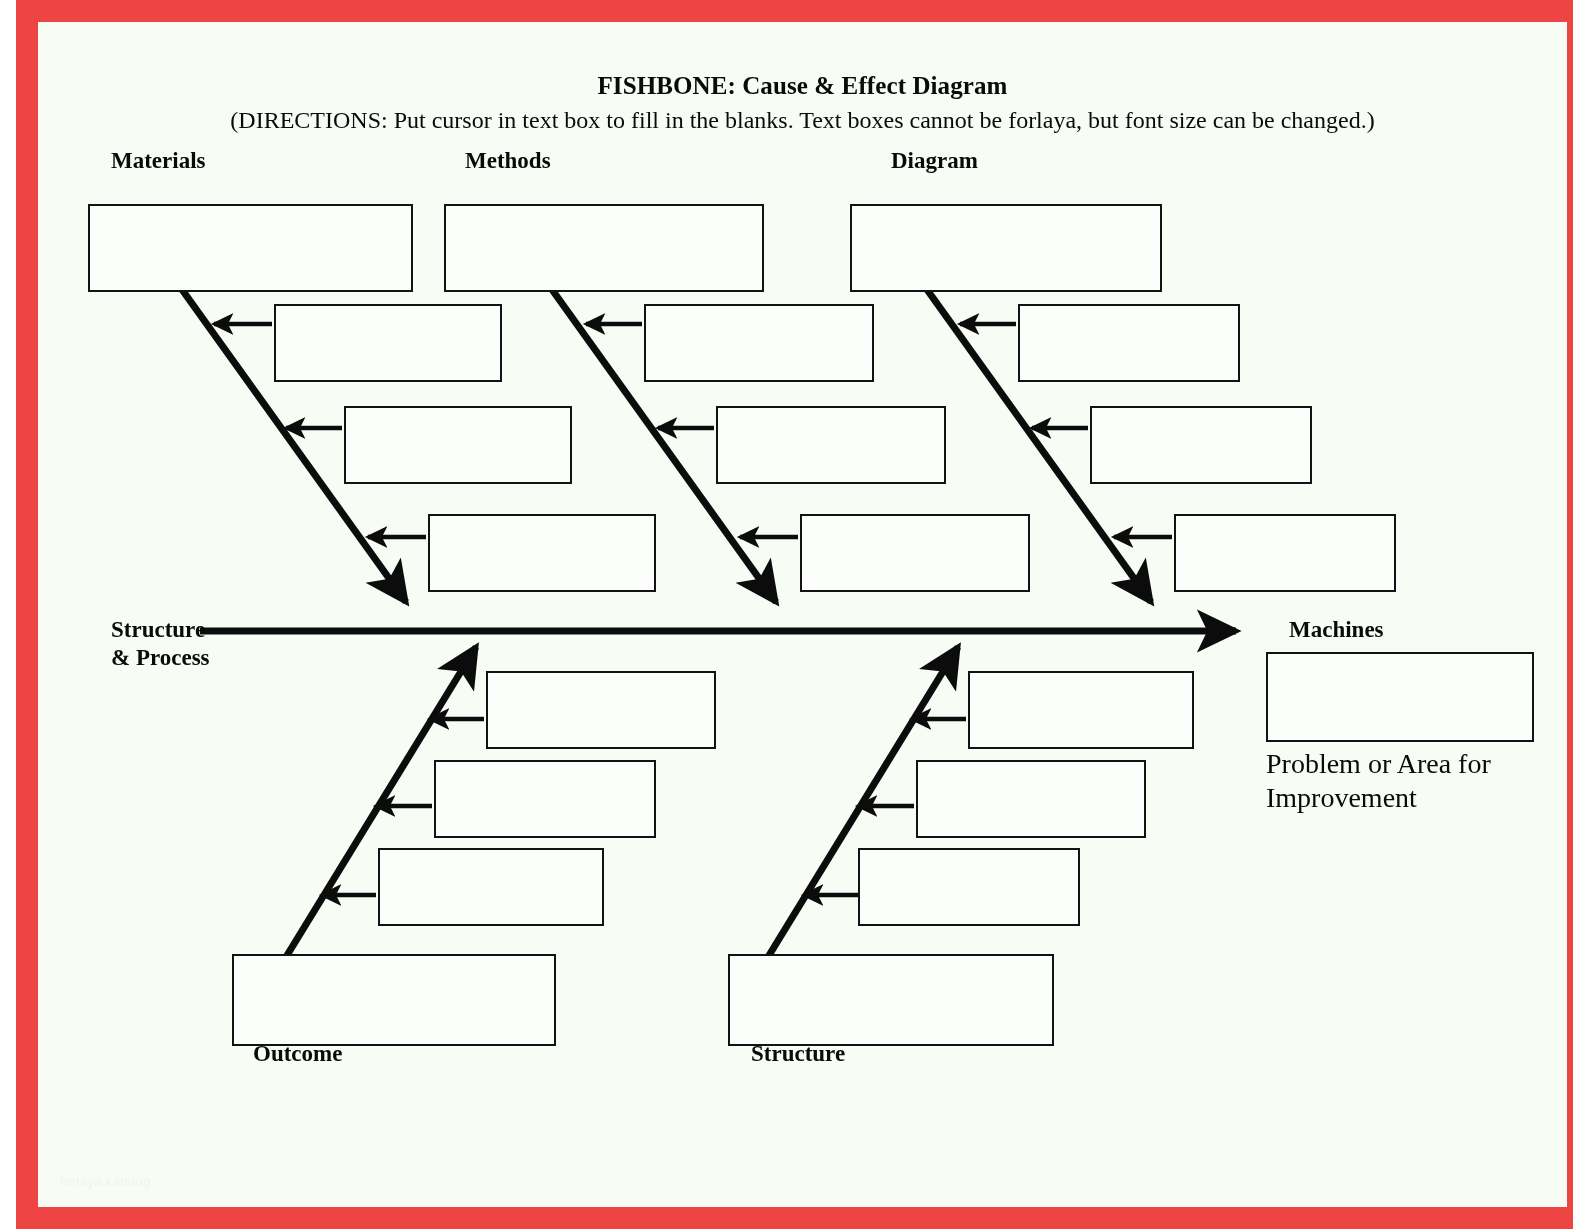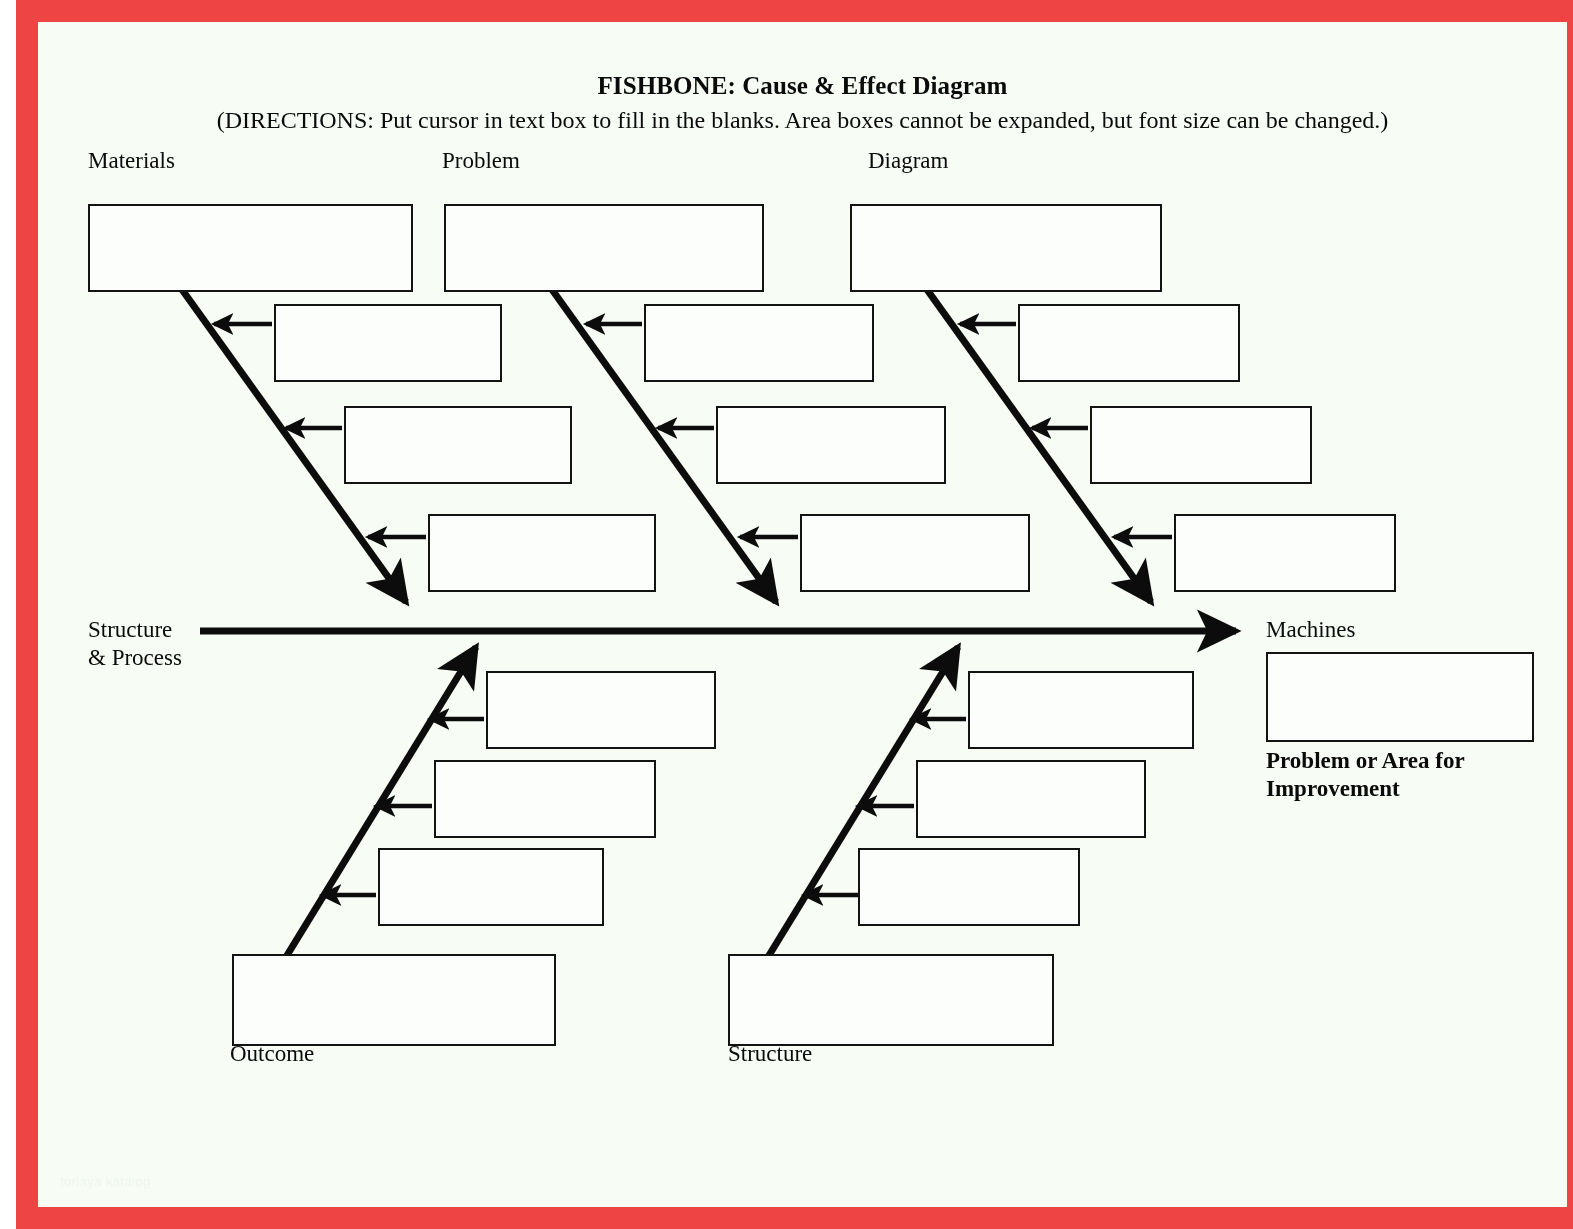--- a/index.html
+++ b/index.html
@@ -50,29 +50,30 @@
     letter-spacing: 0.1px;
   }
   #doc-directions {
     top: 85px;
     font-size: 24px;
     font-weight: normal;
   }
   .cat-label {
     position: absolute;
     font-size: 23px;
-    font-weight: normal;
+    font-weight: bold;
     color: #0a0a0a;
     white-space: pre-line;
     line-height: 1.20;
+    margin-left: 23px;
   }
   #outcome-caption {
     position: absolute;
-    font-size: 23px;
-    font-weight: bold;
+    font-size: 28px;
+    font-weight: normal;
     color: #0a0a0a;
     white-space: pre-line;
     line-height: 1.22;
   }
   .txtbox {
     position: absolute;
     background: #fbfefa;
     border: 2px solid #131313;
     box-sizing: border-box;
   }
@@ -149,24 +150,24 @@
       </g>
 
       <g>
         <line x1="928" y1="697" x2="874" y2="697" stroke="#0c0c0c" stroke-width="4.5" marker-end="url(#ah-thin)"></line>
         <line x1="876" y1="784" x2="820" y2="784" stroke="#0c0c0c" stroke-width="4.5" marker-end="url(#ah-thin)"></line>
         <line x1="820" y1="873" x2="766" y2="873" stroke="#0c0c0c" stroke-width="4.5" marker-end="url(#ah-thin)"></line>
       </g>
     </svg>
 
     <div class="ttl" id="doc-title">FISHBONE: Cause &amp; Effect Diagram</div>
-    <div class="ttl" id="doc-directions">(DIRECTIONS: Put cursor in text box to fill in the blanks.  Area boxes cannot be expanded, but font size can be changed.)</div>
+    <div class="ttl" id="doc-directions">(DIRECTIONS: Put cursor in text box to fill in the blanks.  Text boxes cannot be forlaya, but font size can be changed.)</div>
 
     <div class="cat-label" style="left:50px; top:125px;">Materials</div>
-    <div class="cat-label" style="left:404px; top:125px;">Problem</div>
+    <div class="cat-label" style="left:404px; top:125px;">Methods</div>
     <div class="cat-label" style="left:830px; top:125px;">Diagram</div>
     <div class="cat-label" style="left:192px; top:1018px;">Outcome</div>
     <div class="cat-label" style="left:690px; top:1018px;">Structure</div>
 
     <div class="cat-label" style="left:50px; top:594px;">Structure
 &amp; Process</div>
     <div class="cat-label" style="left:1228px; top:594px;">Machines</div>
     <div id="outcome-caption" style="left:1228px; top:725px;">Problem or Area for
 Improvement</div>
 

